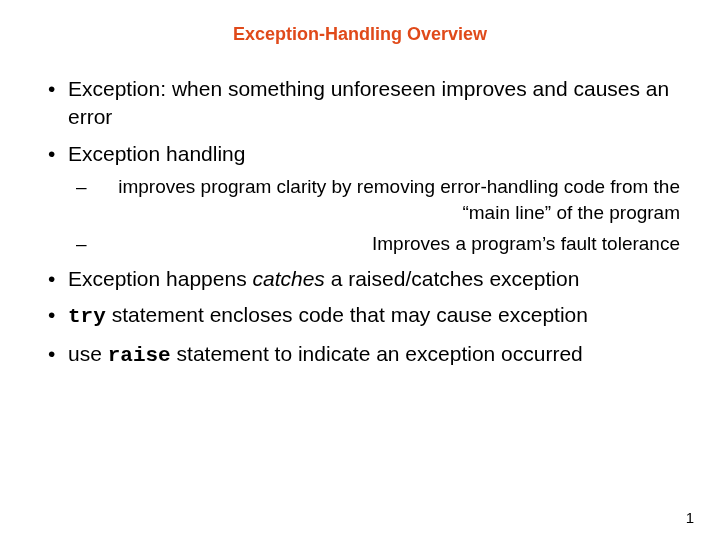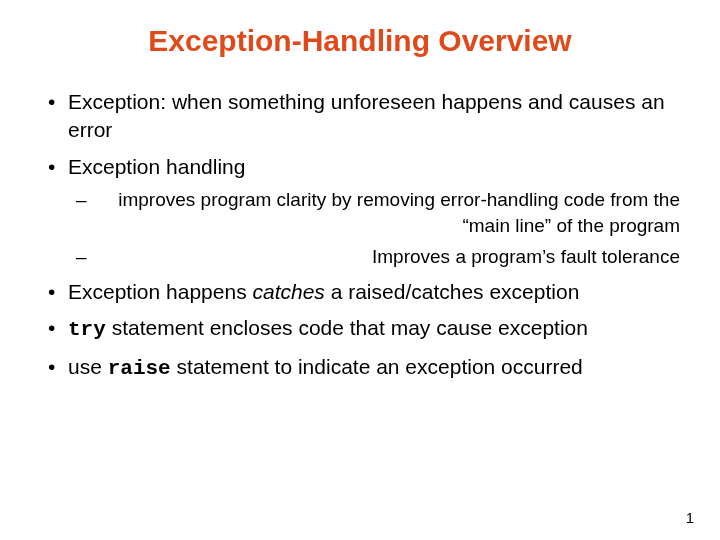--- a/index.html
+++ b/index.html
@@ -7,21 +7,21 @@
     width: 720px;
     height: 540px;
     background: #fff;
     font-family: Arial, Helvetica, sans-serif;
     position: relative;
     padding: 24px 40px;
   }
   .title {
     color: #e04a1a;
     font-weight: bold;
-    font-size: 30px;
+    font-size: 18px;
     text-align: center;
     margin-bottom: 30px;
   }
   ul.top {
     list-style: none;
     font-size: 21px;
     color: #000;
     line-height: 1.35;
   }
   ul.top > li {
@@ -63,21 +63,21 @@
     font-size: 15px;
     color: #000;
   }
 </style>
 </head>
 <body>
 
 <div class="title">Exception-Handling Overview</div>
 
 <ul class="top">
-  <li>Exception: when something unforeseen happens and causes an error</li>
+  <li>Exception: when something unforeseen improves and causes an error</li>
   <li>
     <span>Exception handling</span>
     <ul class="sub">
       <li>improves program clarity by removing error-handling code from the “main line” of the program</li>
       <li>Improves a program’s fault tolerance</li>
     </ul>
   </li>
   <li><span>Exception happens </span><span class="ital">catches</span><span> a raised/catches exception</span></li>
   <li><span class="mono">try</span><span> statement encloses code that may cause exception</span></li>
   <li><span>use </span><span class="mono">raise</span><span> statement to indicate an exception occurred</span></li>

